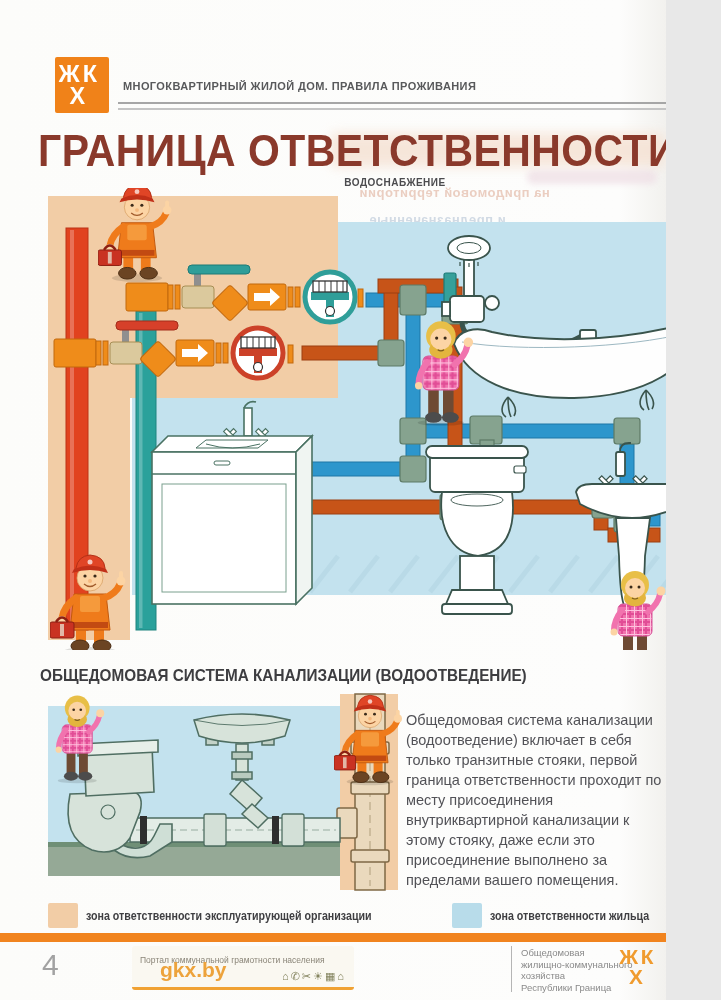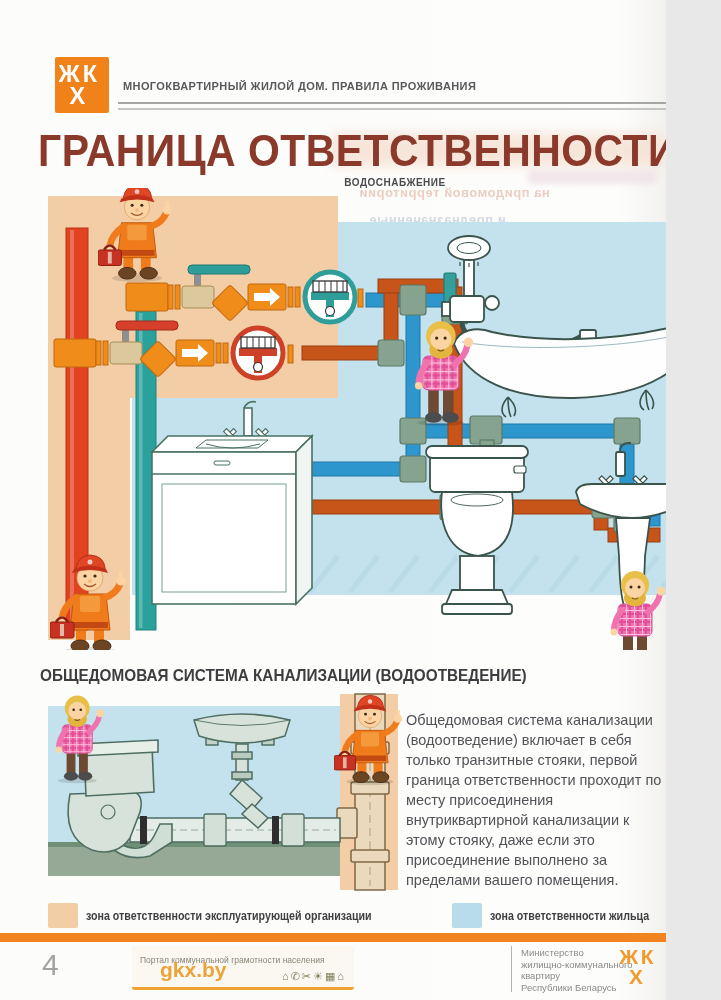--- a/index.html
+++ b/index.html
@@ -374,22 +374,22 @@
     <span>коммунальной грамотности населения</span></span>
     <span class="logo">gkx.by</span>
     <span class="icons">
       <span>⌂</span><span>✆</span><span>✂</span><span>☀</span><span>▦</span><span>⌂</span>
     </span>
   </div>
 
 
   <div class="ministry-div"></div>
   <div class="ministry">
-    <div>Министерство</div>
+    <div>Общедомовая</div>
     <div>жилищно-коммунального</div>
-    <div>квартиру</div>
-    <div>Республики Беларусь</div>
+    <div>хозяйства</div>
+    <div>Республики Граница</div>
   </div>
   <svg class="abs" style="left:616px;top:942px;color:#f09b2e;" width="48" height="50" viewBox="0 0 60 62">
     <use href="#sym-zhkh" x="4" y="3" width="52" height="54"></use>
   </svg>
 
 </div>
 
 </body></html>

